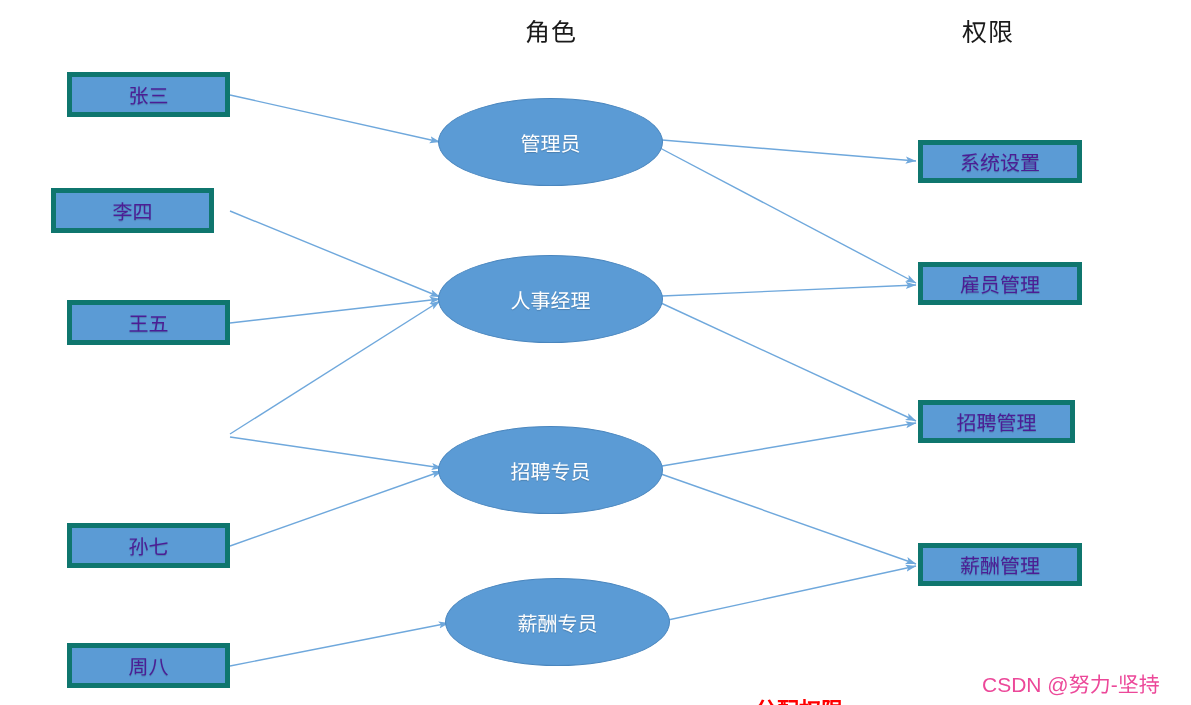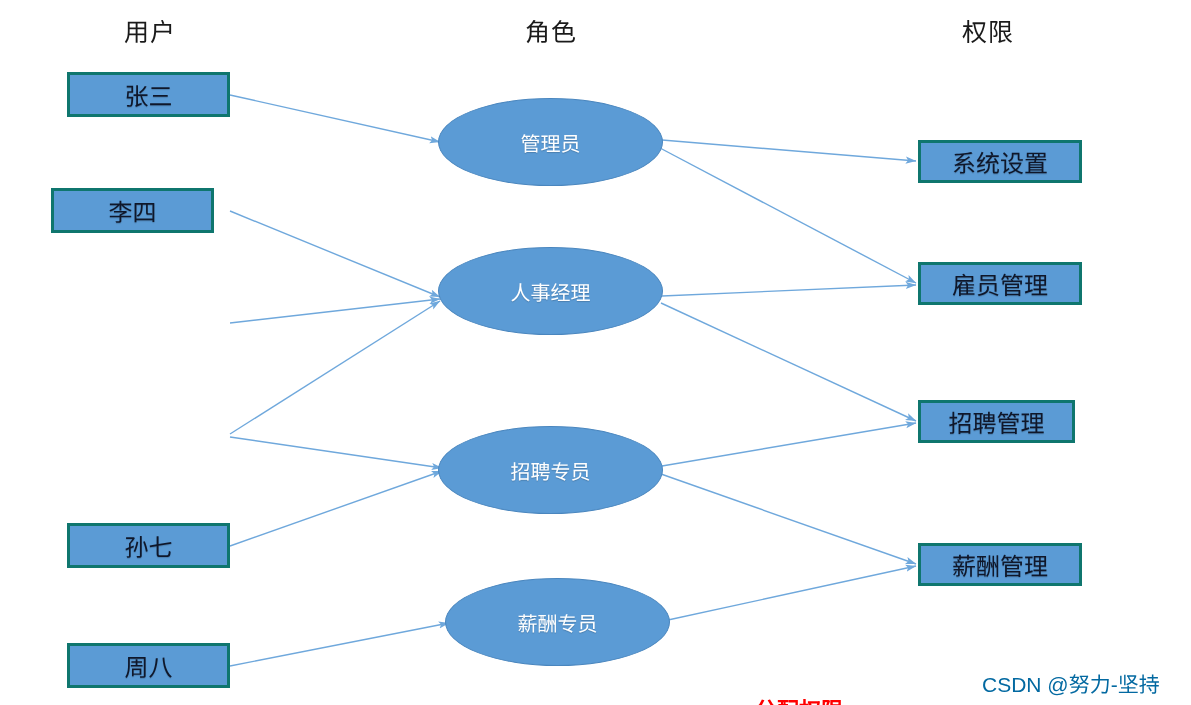--- a/index.html
+++ b/index.html
@@ -31,27 +31,27 @@
     font-size: 25px;
     color: #1a1a1a;
     font-weight: 400;
     white-space: nowrap;
     text-align: center;
     letter-spacing: 1px;
   }
   .node-box {
     position: absolute;
     background: #5B9BD5;
-    border: 3px solid #0f766e;
+    border: 5px solid #0f766e;
     box-sizing: border-box;
     display: flex;
     align-items: center;
     justify-content: center;
-    color: #0f172a;
-    font-size: 24px;
+    color: #4c1d95;
+    font-size: 20px;
     white-space: nowrap;
     text-shadow: 0 1px 1px rgba(0,0,0,0.18);
   }
   .node-ellipse {
     position: absolute;
     background: #5B9BD5;
     border: 1px solid #4A86BE;
     border-radius: 50%;
     box-sizing: border-box;
     display: flex;
@@ -64,21 +64,21 @@
   }
   .caption-red {
     position: absolute;
     color: #FF0000;
     font-size: 22px;
     font-weight: bold;
     white-space: nowrap;
   }
   .watermark {
     position: absolute;
-    color: #0369a1;
+    color: #ec4899;
     font-size: 21px;
     white-space: nowrap;
   }
 </style>
 </head>
 <body>
 
 <div id="canvas">
 
   <svg id="edge-layer" viewBox="0 0 1191 705" width="1191" height="705" xmlns="http://www.w3.org/2000/svg">
@@ -98,31 +98,31 @@
         <line x1="662" y1="140" x2="916" y2="161" stroke="#6FA8DC" stroke-width="1.4" marker-end="url(#arrow-head)"></line>
         <line x1="660" y1="148" x2="916" y2="283" stroke="#6FA8DC" stroke-width="1.4" marker-end="url(#arrow-head)"></line>
         <line x1="662" y1="296" x2="916" y2="285" stroke="#6FA8DC" stroke-width="1.4" marker-end="url(#arrow-head)"></line>
         <line x1="661" y1="303" x2="916" y2="421" stroke="#6FA8DC" stroke-width="1.4" marker-end="url(#arrow-head)"></line>
         <line x1="662" y1="466" x2="916" y2="423" stroke="#6FA8DC" stroke-width="1.4" marker-end="url(#arrow-head)"></line>
         <line x1="661" y1="474" x2="916" y2="564" stroke="#6FA8DC" stroke-width="1.4" marker-end="url(#arrow-head)"></line>
         <line x1="668" y1="620" x2="916" y2="566" stroke="#6FA8DC" stroke-width="1.4" marker-end="url(#arrow-head)"></line>
       </g>
   </svg>
 
-  <div class="col-header" style="left: 70px; top: 12px; width: 160px;">用户</div>
   <div class="col-header" style="left: 471px; top: 12px; width: 160px;">角色</div>
   <div class="col-header" style="left: 908px; top: 12px; width: 160px;">权限</div>
 
   <div class="node-box" style="left: 67px; top: 72px; width: 163px; height: 45px;">张三</div>
   <div class="node-box" style="left: 51px; top: 188px; width: 163px; height: 45px;">李四</div>
+  <div class="node-box" style="left: 67px; top: 300px; width: 163px; height: 45px;">王五</div>
   <div class="node-box" style="left: 67px; top: 643px; width: 163px; height: 45px;">周八</div>
   <div class="node-box" style="left: 67px; top: 523px; width: 163px; height: 45px;">孙七</div>
 
   <div class="node-ellipse" style="left: 438px; top: 98px; width: 225px; height: 88px;">管理员</div>
-  <div class="node-ellipse" style="left: 438px; top: 247px; width: 225px; height: 88px; text-align: center;">人事经理</div>
+  <div class="node-ellipse" style="left: 438px; top: 255px; width: 225px; height: 88px; text-align: center;">人事经理</div>
   <div class="node-ellipse" style="left: 438px; top: 426px; width: 225px; height: 88px;">招聘专员</div>
   <div class="node-ellipse" style="left: 445px; top: 578px; width: 225px; height: 88px;">薪酬专员</div>
 
   <div class="node-box" style="left: 918px; top: 140px; width: 164px; height: 43px;">系统设置</div>
   <div class="node-box" style="left: 918px; top: 262px; width: 164px; height: 43px;">雇员管理</div>
   <div class="node-box" style="left: 918px; top: 400px; width: 157px; height: 43px;">招聘管理</div>
   <div class="node-box" style="left: 918px; top: 543px; width: 164px; height: 43px;">薪酬管理</div>
 
   <div class="caption-red" style="left: 755px; top: 692px;">分配权限</div>
 

